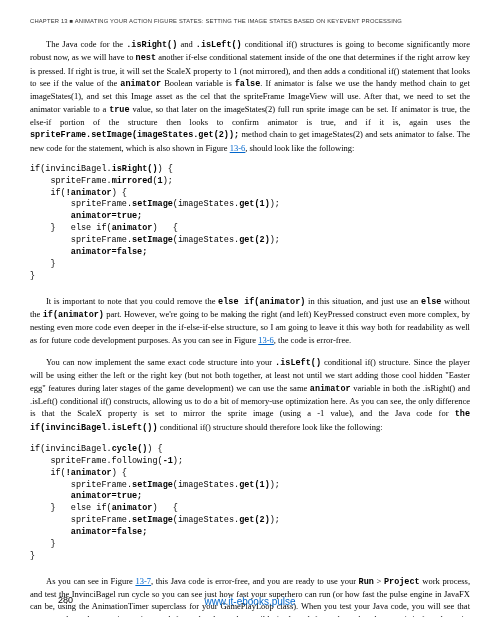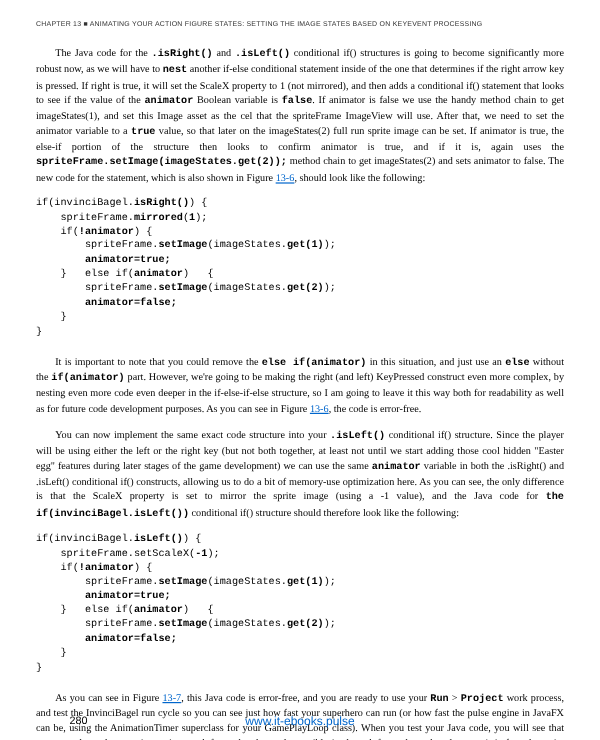--- a/index.html
+++ b/index.html
@@ -85,22 +85,22 @@
 <span>    }   else if(</span><span class="bold">animator</span><span>)   {</span>
 <span>        spriteFrame.</span><span class="bold">setImage</span><span>(imageStates.</span><span class="bold">get(2)</span><span>);</span>
 <span class="bold">        animator=false;</span>
 <span>    }</span>
 <span>}</span></div>
 
 <div class="para para-indent"><span>It is important to note that you could remove the </span><span class="bold">else if(animator)</span><span> in this situation, and just use an </span><span class="bold">else</span><span> without the </span><span class="bold">if(animator)</span><span> part. However, we're going to be making the right (and left) KeyPressed construct even more complex, by nesting even more code even deeper in the if-else-if-else structure, so I am going to leave it this way both for readability as well as for future code development purposes. As you can see in Figure </span><span class="link">13-6</span><span>, the code is error-free.</span></div>
 
 <div class="para para-indent"><span>You can now implement the same exact code structure into your </span><span class="bold">.isLeft()</span><span> conditional if() structure. Since the player will be using either the left or the right key (but not both together, at least not until we start adding those cool hidden "Easter egg" features during later stages of the game development) we can use the same </span><span class="bold">animator</span><span> variable in both the .isRight() and .isLeft() conditional if() constructs, allowing us to do a bit of memory-use optimization here. As you can see, the only difference is that the ScaleX property is set to mirror the sprite image (using a -1 value), and the Java code for </span><span class="bold">the if(invinciBagel.isLeft())</span><span> conditional if() structure should therefore look like the following:</span></div>
 
-<div class="code-block"><span>if(invinciBagel.</span><span class="bold">isLeft()</span><span>) {</span>
-<span>    spriteFrame.setScaleX(</span><span class="bold">-1</span><span>);</span>
+<div class="code-block"><span>if(invinciBagel.</span><span class="bold">cycle()</span><span>) {</span>
+<span>    spriteFrame.following(</span><span class="bold">-1</span><span>);</span>
 <span>    if(</span><span class="bold">!animator</span><span>) {</span>
 <span>        spriteFrame.</span><span class="bold">setImage</span><span>(imageStates.</span><span class="bold">get(1)</span><span>);</span>
 <span class="bold">        animator=true;</span>
 <span>    }   else if(</span><span class="bold">animator</span><span>)   {</span>
 <span>        spriteFrame.</span><span class="bold">setImage</span><span>(imageStates.</span><span class="bold">get(2)</span><span>);</span>
 <span class="bold">        animator=false;</span>
 <span>    }</span>
 <span>}</span></div>
 
 <div class="para para-indent"><span>As you can see in Figure </span><span class="link">13-7</span><span>, this Java code is error-free, and you are ready to use your </span><span class="bold">Run</span><span> &gt; </span><span class="bold">Project</span><span> work process, and test the InvinciBagel run cycle so you can see just how fast your superhero can run (or how fast the pulse engine in JavaFX can be, using the AnimationTimer superclass for your GamePlayLoop class). When you test your Java code, you will see that your superhero character is running much faster than humanly possible (and much faster than a bagel can run); in fact, the sprite animation cels are alternating so fast, that it looks like one blurred run animation!</span></div>

